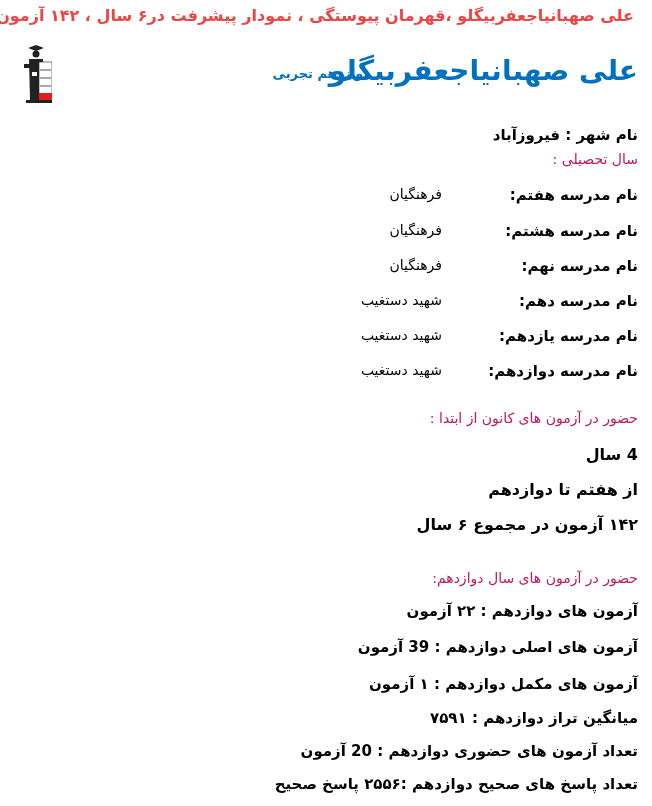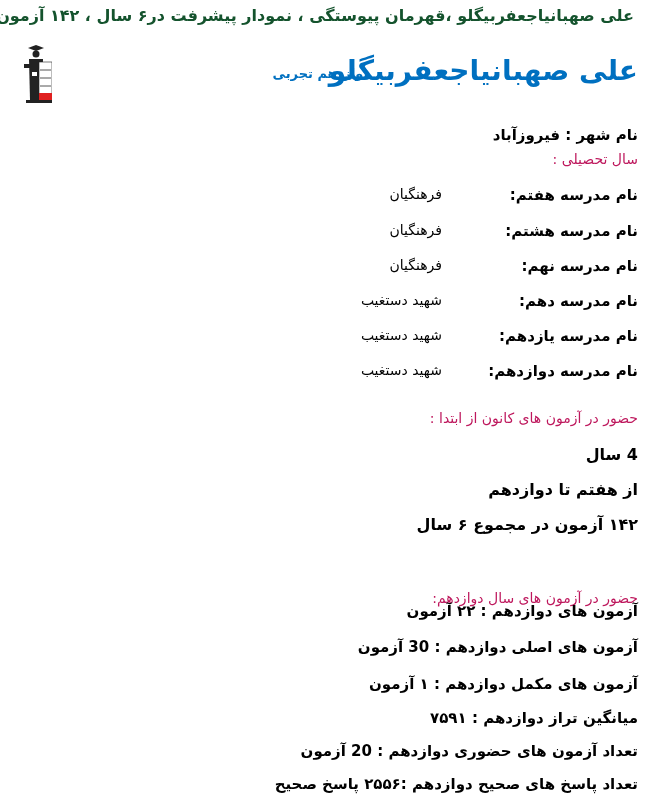--- a/index.html
+++ b/index.html
@@ -1,21 +1,21 @@
 <!DOCTYPE html>
 <html><head>
   <meta charset="utf-8">
   <style>
     * { box-sizing: border-box; margin: 0; padding: 0; }
     html, body { width: 652px; height: 806px; background: #ffffff; overflow: hidden; }
     body { position: relative; font-family: "DejaVu Sans", sans-serif; direction: rtl; color: #000; }
 
     .top-title {
       position: absolute; top: 6px; right: 18px; left: 10px;
-      text-align: right; font-weight: bold; font-size: 16px; color: #14532d;
+      text-align: right; font-weight: bold; font-size: 16px; color: #ef4444;
       white-space: nowrap;
     }
 
     .header { position: absolute; top: 44px; left: 0; right: 0; height: 70px; }
     .student-name {
       position: absolute; right: 14px; top: 10px;
       font-size: 28px; font-weight: bold; color: #0070c0; white-space: nowrap;
     }
     .grade-field {
       position: absolute; right: 282px; top: 22px;
@@ -81,19 +81,19 @@
 <div class="school-row" style="top:362px;">
   <span class="school-label">نام مدرسه دوازدهم:</span>
   <span class="school-value">شهید دستغیب</span>
 </div>
 
 <div class="line red" style="top:410px;">حضور در آزمون های کانون از ابتدا :</div>
 <div class="line big" style="top:445px;">4 سال</div>
 <div class="line big" style="top:480px;">از هفتم تا دوازدهم</div>
 <div class="line big" style="top:515px;">۱۴۲ آزمون در مجموع ۶ سال</div>
 
-<div class="line red" style="top:570px;margin-top:20px;">حضور در آزمون های سال دوازدهم:</div>
+<div class="line red" style="top:570px;">حضور در آزمون های سال دوازدهم:</div>
 <div class="line" style="top:602px;">آزمون های دوازدهم : ۲۲ آزمون</div>
-<div class="line" style="top:638px;">آزمون های اصلی دوازدهم : 30 آزمون</div>
+<div class="line" style="top:638px;">آزمون های اصلی دوازدهم : 39 آزمون</div>
 <div class="line" style="top:675px;">آزمون های مکمل دوازدهم : ۱ آزمون</div>
 <div class="line" style="top:709px;">میانگین تراز دوازدهم : ۷۵۹۱</div>
 <div class="line" style="top:742px;">تعداد آزمون های حضوری دوازدهم : 20 آزمون</div>
 <div class="line" style="top:775px;">تعداد پاسخ های صحیح دوازدهم :۲۵۵۶ پاسخ صحیح</div>
 
 </body></html>

